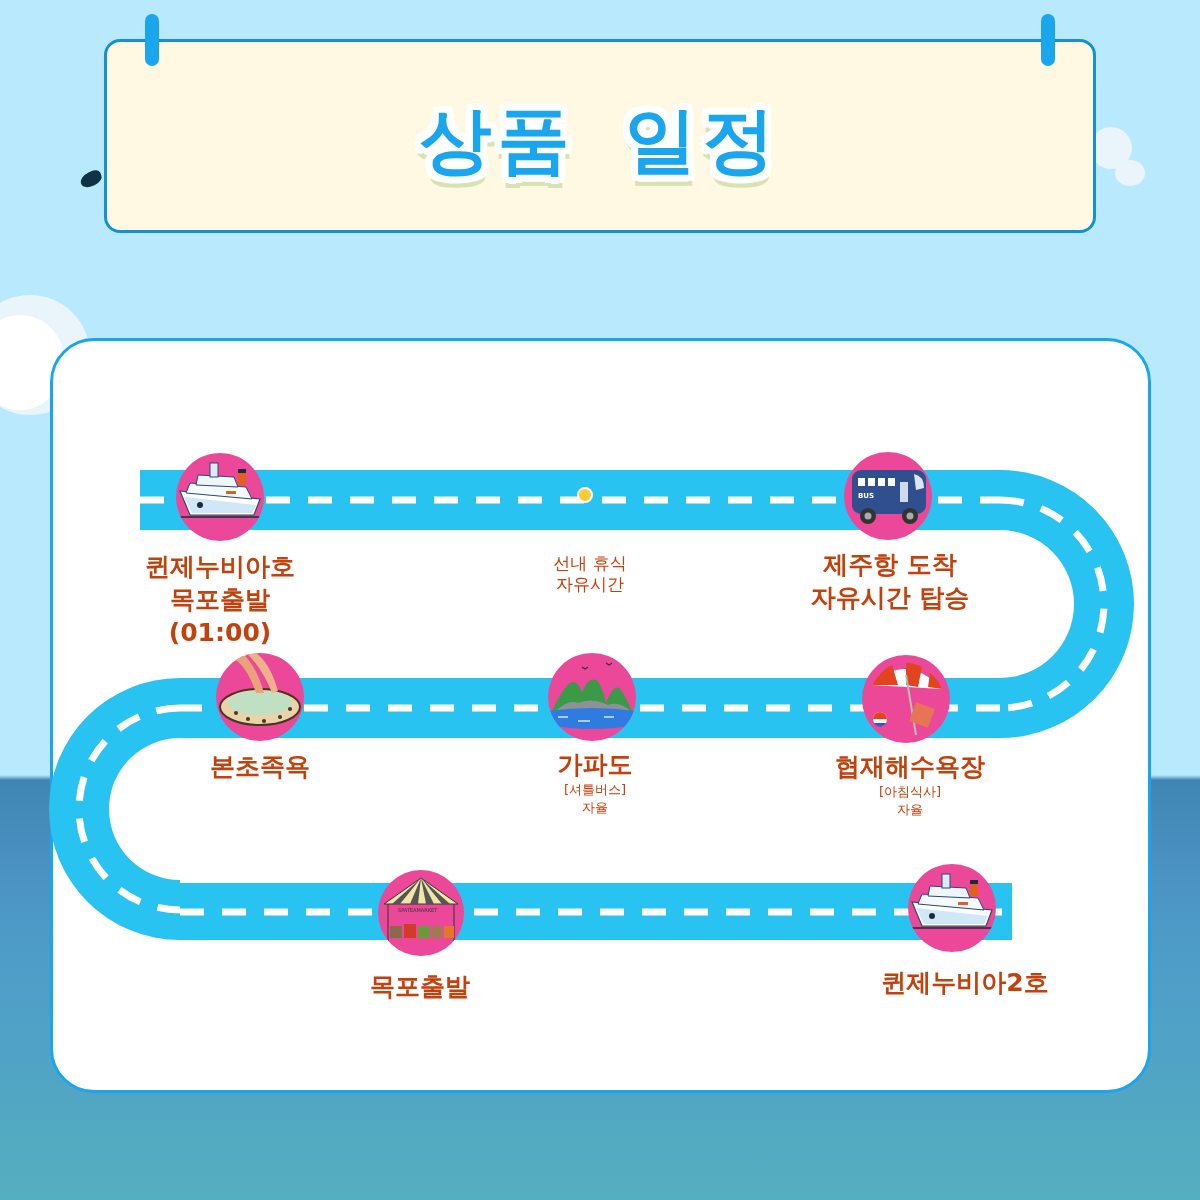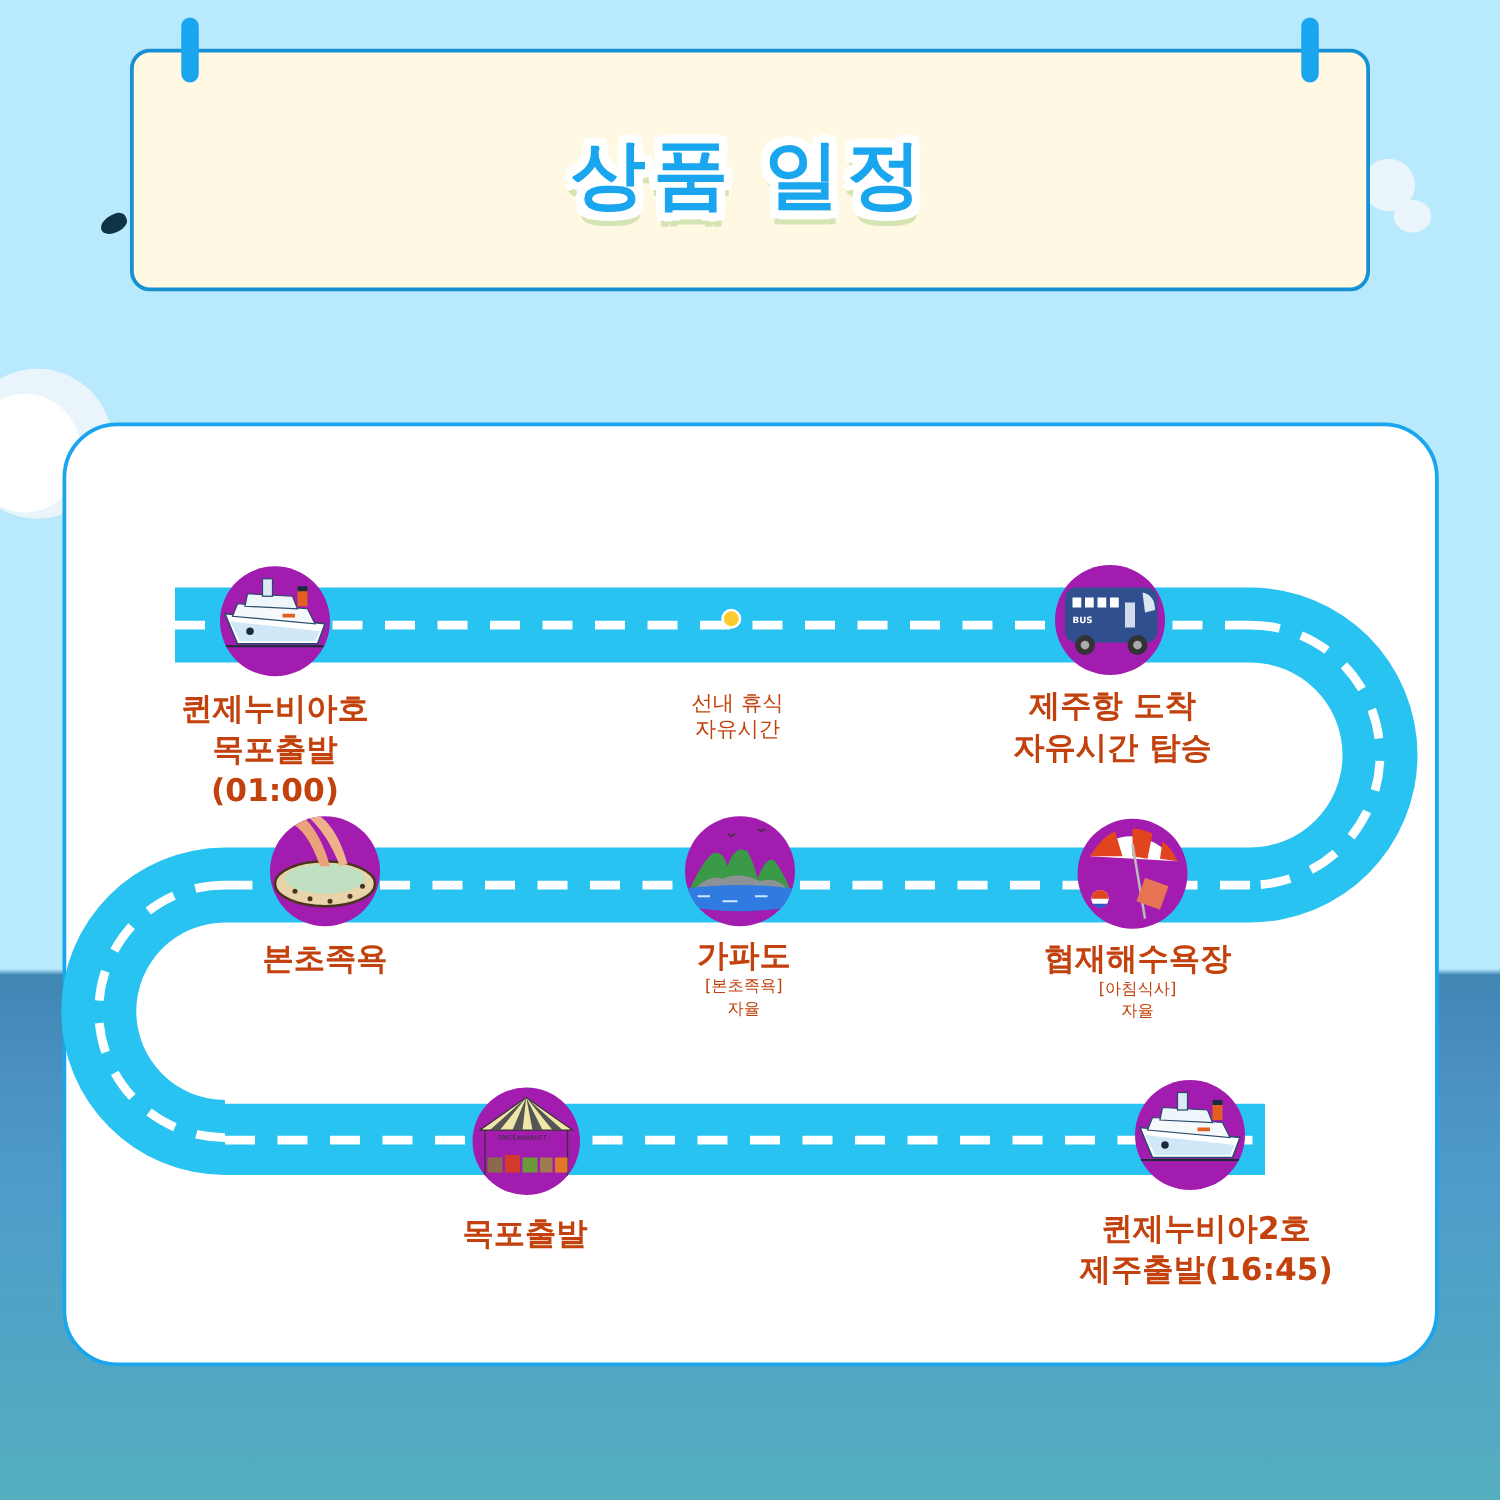--- a/index.html
+++ b/index.html
@@ -18,36 +18,36 @@
     position: absolute; width: 14px; height: 52px; border-radius: 7px;
     background: #1aa6ee; top: 14px; z-index: 3;
   }
   .title-board {
     position: absolute; left: 104px; top: 39px; width: 992px; height: 194px;
     background: #fff9e3; border: 3px solid #1590d2; border-radius: 16px;
     z-index: 2;
   }
   .title-text {
     position: absolute; left: 0; right: 0; top: 68px;
-    text-align: center; font-family: Liberation Sans, sans-serif;
-    font-weight: bold; font-size: 60px; letter-spacing: 6px;
+    text-align: center; font-family: Liberation Mono, monospace;
+    font-weight: bold; font-size: 72px; letter-spacing: 6px;
     color: #1aa6ee; line-height: 1;
     text-shadow:
       -6px -6px 0 #fff, 6px -6px 0 #fff, -6px 6px 0 #fff, 6px 6px 0 #fff,
       0 -7px 0 #fff, 0 7px 0 #fff, -7px 0 0 #fff, 7px 0 0 #fff,
       4px 11px 0 #d6e3b3, -3px 11px 0 #d6e3b3;
   }
   .main-card {
     position: absolute; left: 50px; top: 338px; width: 1101px; height: 755px;
     background: #ffffff; border: 3px solid #1aa6ee; border-radius: 44px;
     z-index: 2;
   }
   .road-svg { position: absolute; left: 0; top: 0; z-index: 3; pointer-events: none; }
   .stop-icon {
-    position: absolute; border-radius: 50%; background: #a21caf; z-index: 4;
+    position: absolute; border-radius: 50%; background: #ec4899; z-index: 4;
     display: flex; align-items: center; justify-content: flex-end; overflow: hidden;
   }
   .stop-label {
     position: absolute; z-index: 5; text-align: center; color: #c2410c;
     font-family: "DejaVu Sans", sans-serif; font-weight: bold;
     font-size: 25px; line-height: 33px; white-space: nowrap;
   }
   .stop-label .small { display: block; font-weight: normal; font-size: 13px; line-height: 18px; }
   .stop-label.plain { font-weight: normal; font-size: 17px; line-height: 21px; }
   .dot {
@@ -171,21 +171,21 @@
     <path d="M34 14 l3 2 l3 -2" stroke="#333" fill="none" stroke-width="1.2"></path>
     <path d="M58 10 l3 2 l3 -2" stroke="#333" fill="none" stroke-width="1.2"></path>
     <path d="M4 58 Q14 36 22 30 Q30 26 34 40 Q40 22 50 28 Q56 40 58 50 Q66 30 72 36 Q78 44 84 58 Z" fill="#3b9a47"></path>
     <path d="M8 58 Q20 46 30 50 Q44 44 60 52 Q72 48 82 58 Z" fill="#8d9296"></path>
     <path d="M0 58 Q44 52 88 58 L88 72 Q44 80 0 72 Z" fill="#2f7be0"></path>
     <path d="M10 64 h10 M30 68 h12 M56 64 h10" stroke="#cfe8ff" stroke-width="1.5"></path>
   </svg>
 </div>
 <div class="stop-label" style="left:520px;top:748px;width:150px;">
   <span>가파도</span>
-  <span class="small">[본초족욕]</span>
+  <span class="small">[셔틀버스]</span>
   <span class="small">자율</span>
 </div>
 
 <div class="stop-icon" style="left:216px;top:653px;width:88px;height:88px;">
   <svg width="88" height="88" viewBox="0 0 88 88">
     <ellipse cx="44" cy="54" rx="40" ry="18" fill="#e9d3a8" stroke="#4a3420" stroke-width="2"></ellipse>
     <ellipse cx="44" cy="50" rx="32" ry="12" fill="#bfe0c2"></ellipse>
     <path d="M14 4 Q30 10 40 40 L48 40 Q40 12 26 0 Z" fill="#e9a27a"></path>
     <path d="M30 0 Q46 14 56 40 L62 38 Q54 10 40 0 Z" fill="#efb18a"></path>
     <circle cx="20" cy="60" r="2" fill="#4a3420"></circle>
@@ -226,14 +226,13 @@
     <path d="M22 22 L58 24 L62 34 L20 32 Z" fill="#eef5fb" stroke="#2a4a6a" stroke-width="1"></path>
     <rect x="34" y="10" width="8" height="14" fill="#dbeaf5" stroke="#2a4a6a" stroke-width="1"></rect>
     <rect x="62" y="18" width="8" height="14" fill="#e2601f"></rect>
     <rect x="62" y="16" width="8" height="4" fill="#1a2b3c"></rect>
     <rect x="50" y="38" width="10" height="3" fill="#e2601f"></rect>
     <circle cx="24" cy="52" r="3" fill="#1a2b3c"></circle>
   </svg>
 </div>
 <div class="stop-label" style="left:850px;top:966px;width:230px;">
   <span>퀸제누비아2호</span><br>
-  <span>제주출발(16:45)</span>
 </div>
 
 </body></html>

